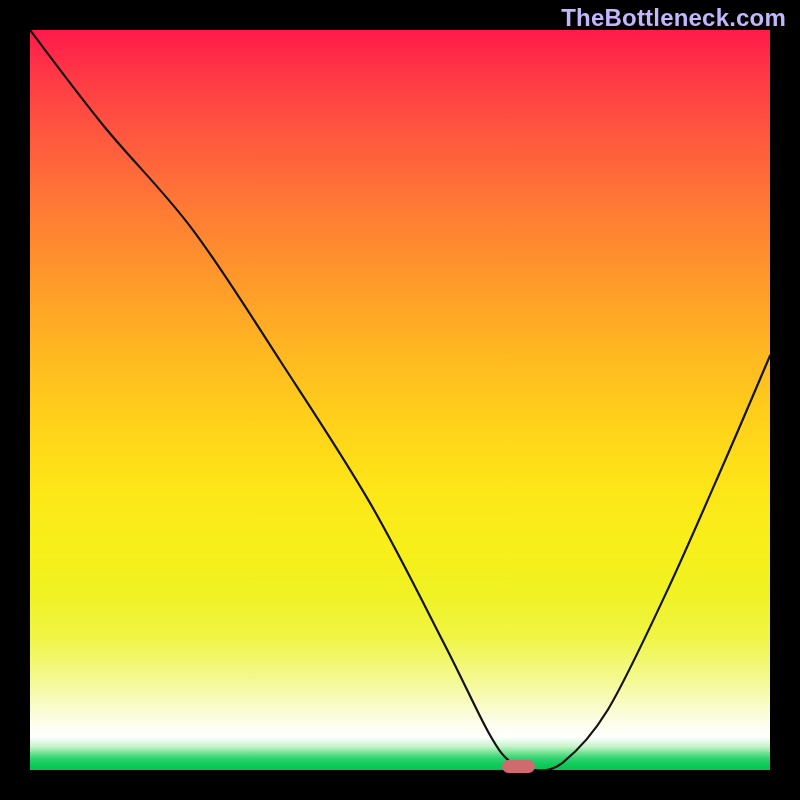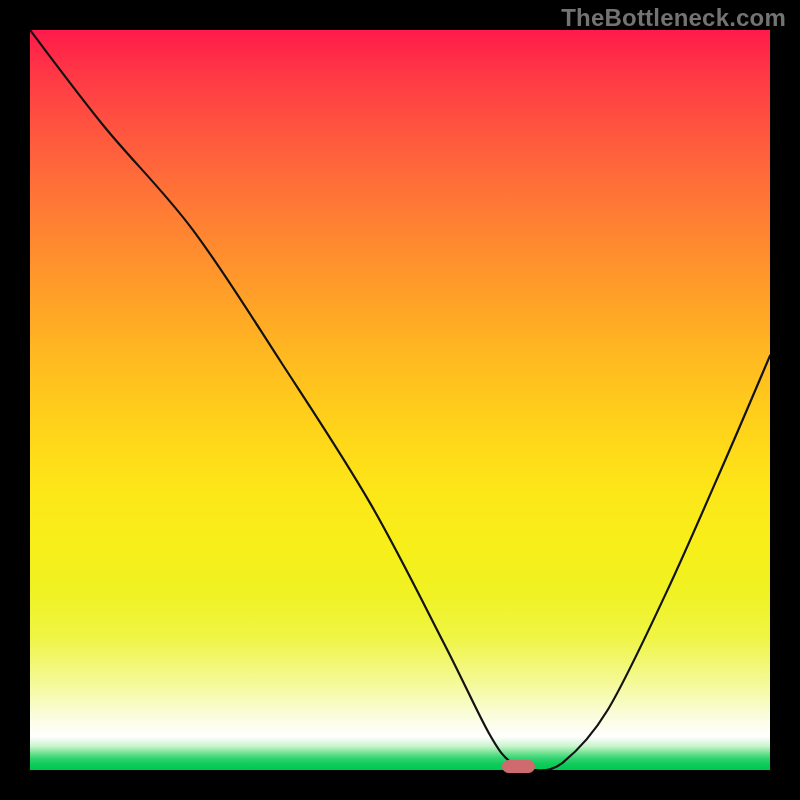--- a/index.html
+++ b/index.html
@@ -10,21 +10,21 @@
     height: 800px;
     background: #000;
   }
   .watermark {
     position: absolute;
     top: 4px;
     right: 14px;
     font-family: Arial, Helvetica, sans-serif;
     font-size: 24px;
     font-weight: 600;
-    color: #737373;
+    color: #c4b5fd;
     letter-spacing: 0.2px;
   }
   .plot-area {
     position: absolute;
     left: 30px;
     top: 30px;
     width: 740px;
     height: 740px;
     background: linear-gradient(
       to bottom,

